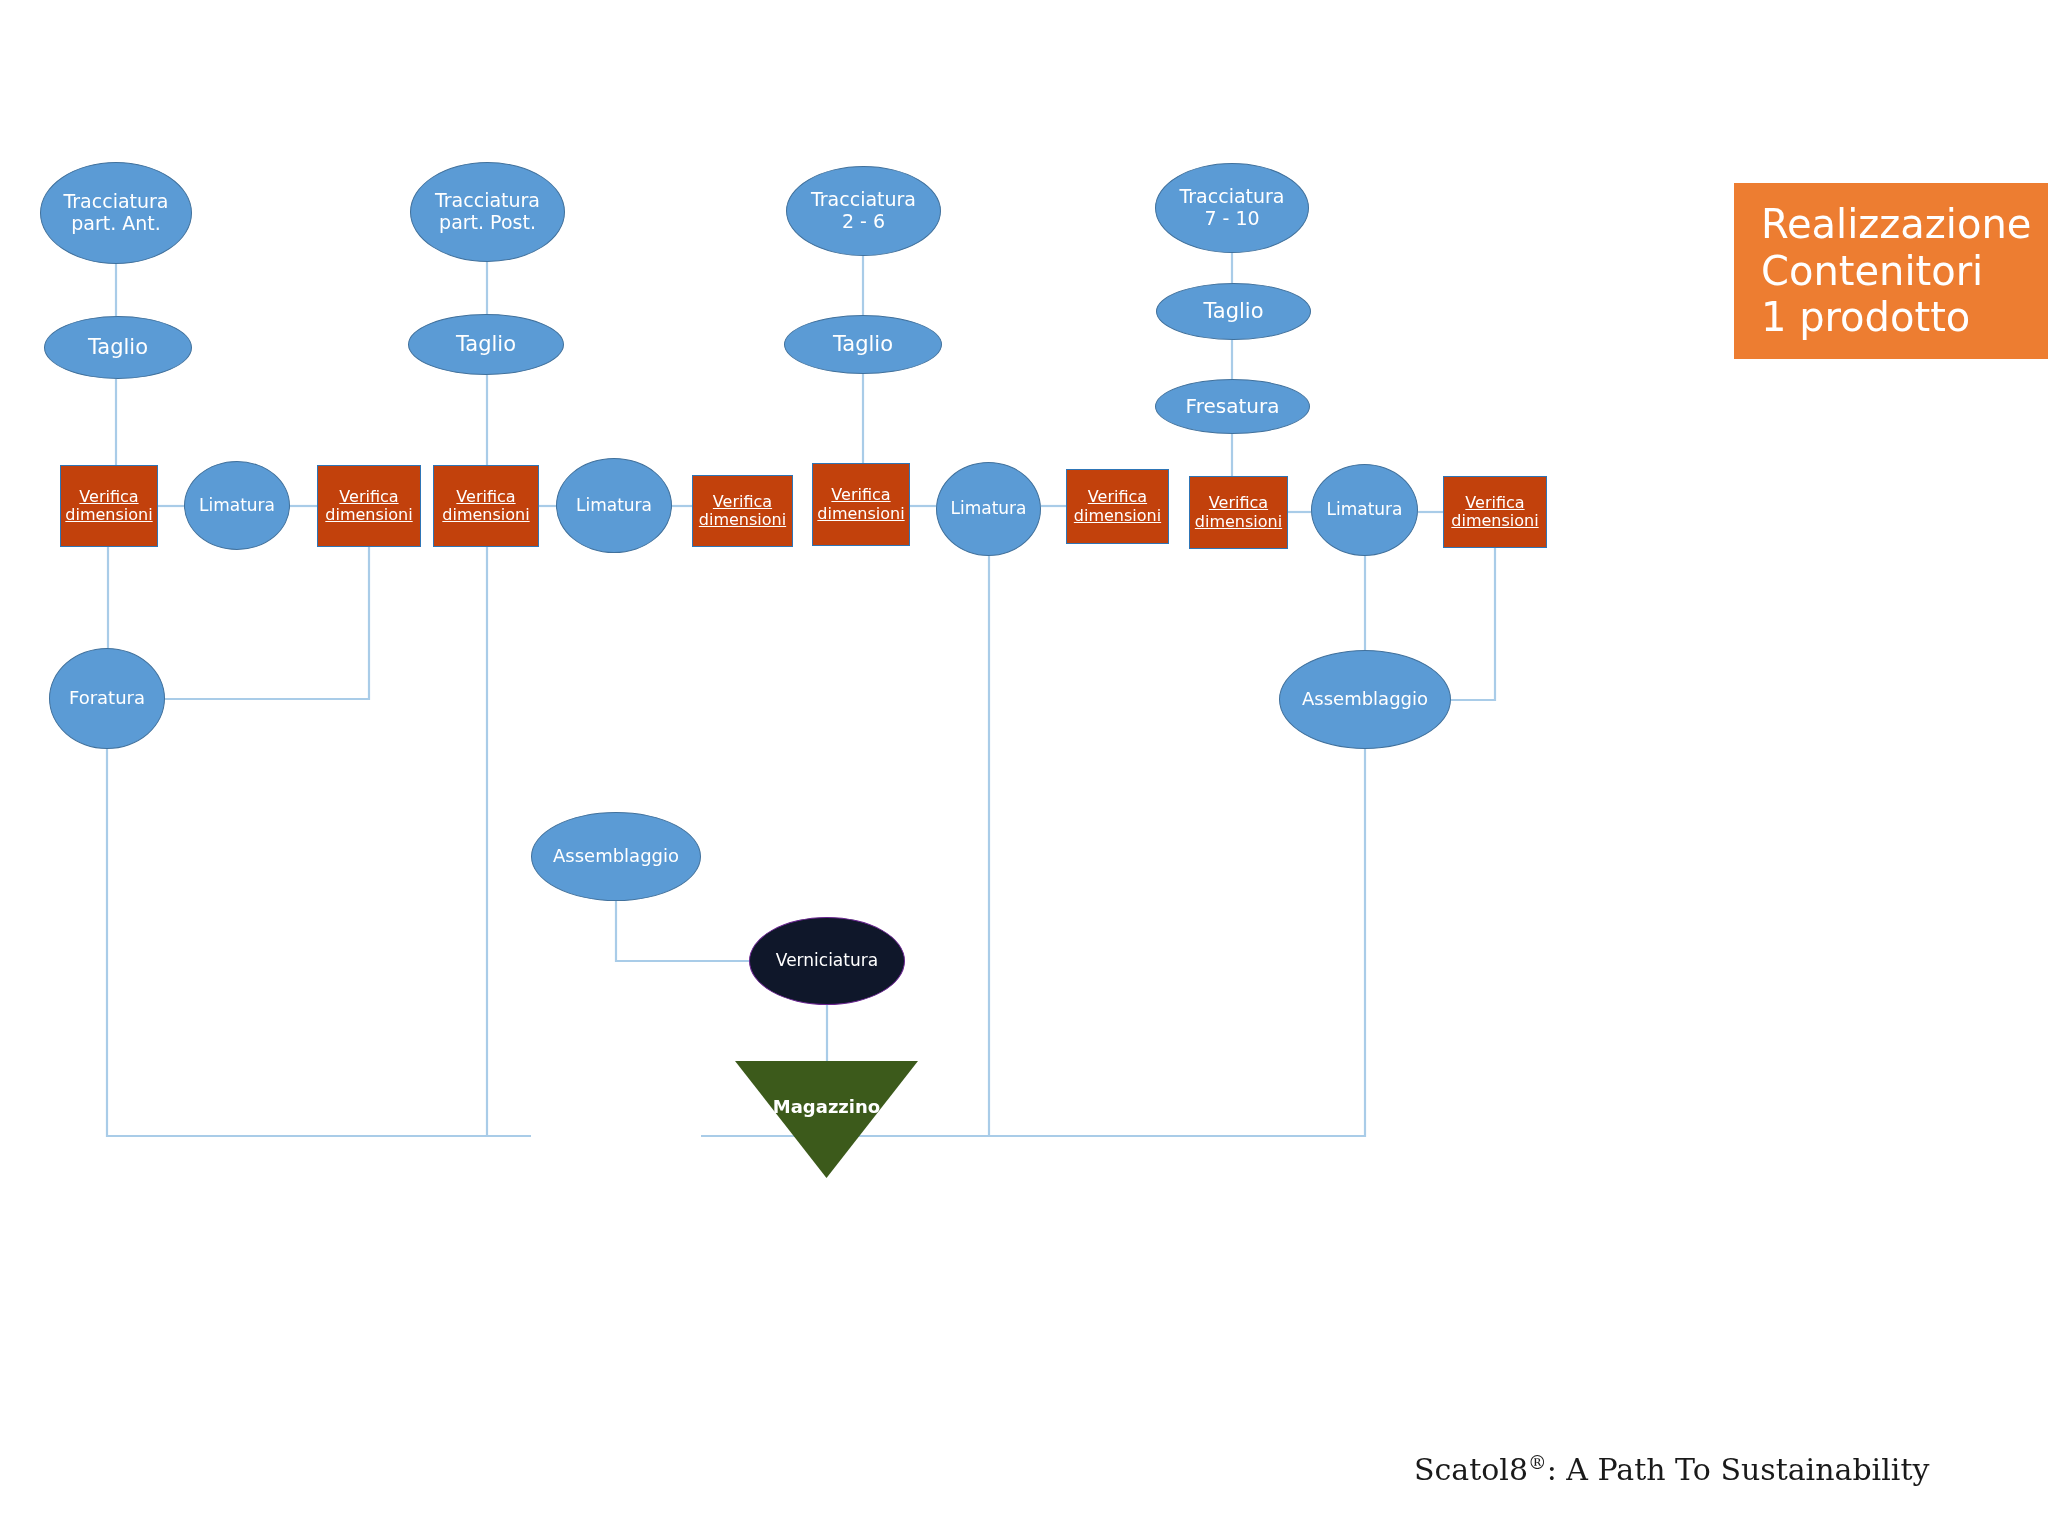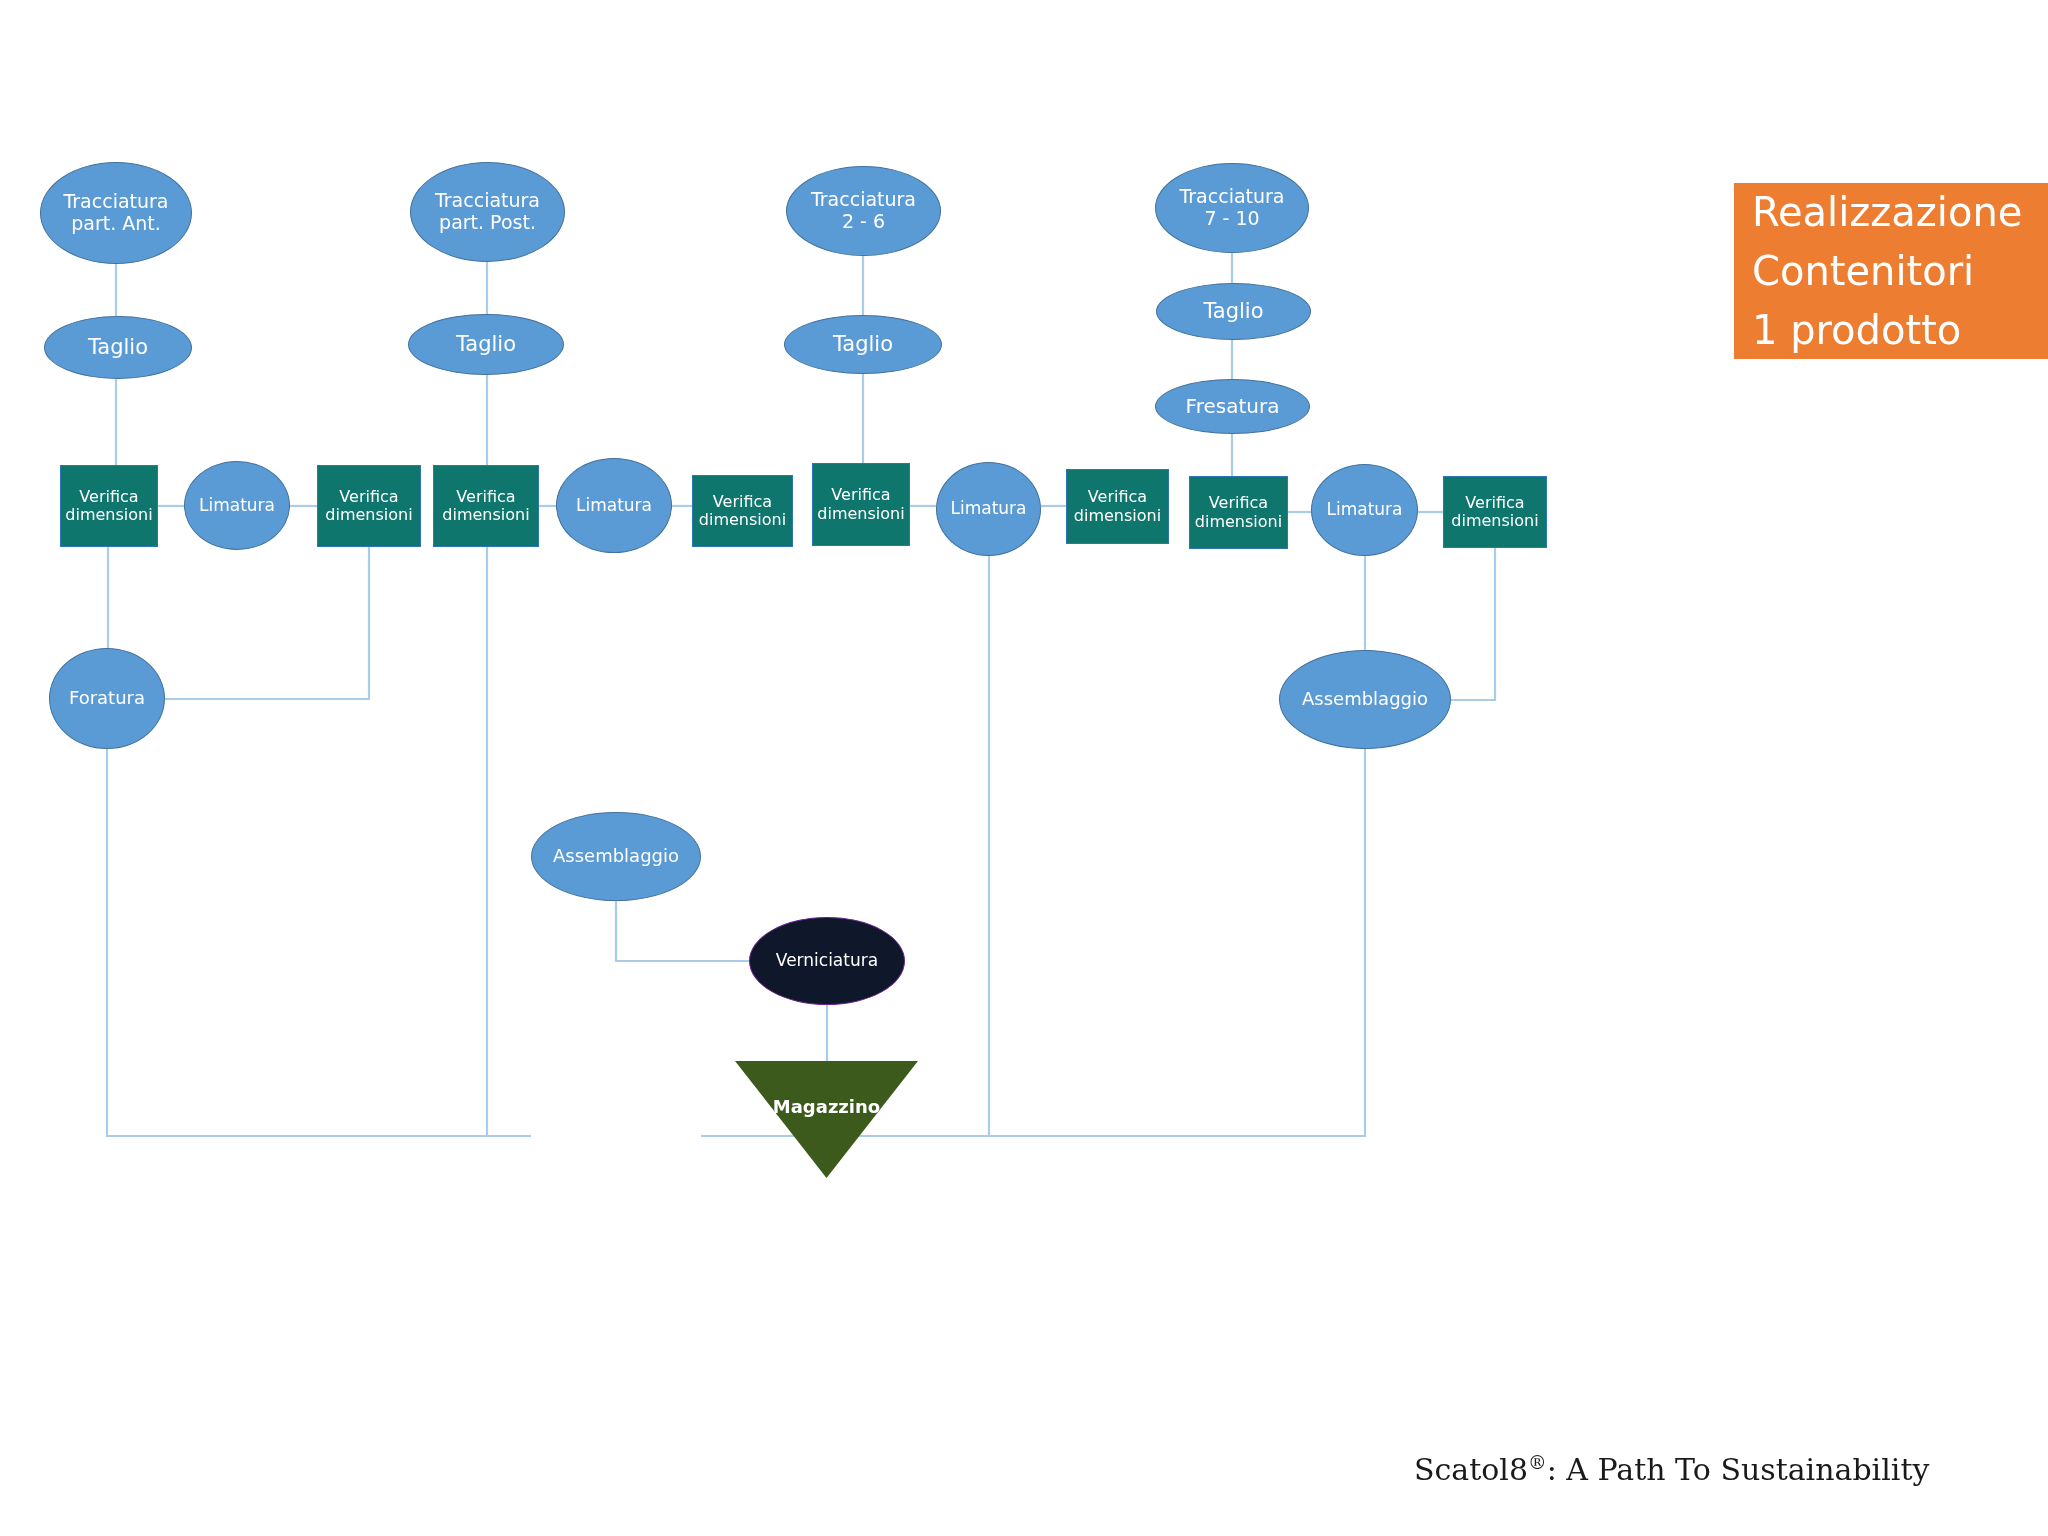--- a/index.html
+++ b/index.html
@@ -36,22 +36,23 @@
     line-height: 1.15;
     white-space: pre-line;
     z-index: 4;
   }
   .node.ellipse {
     background: #5B9BD5;
     border: 1px solid #41719C;
     border-radius: 50%;
   }
   .node.rect {
-    background: #0f766e;
+    background: #c2410c;
     border: 1px solid #2E75B6;
+    text-decoration: underline;
   }
   .node.purple {
     background: #0f172a;
     border: 1px solid #6A2490;
     border-radius: 50%;
   }
   .node.triangle {
     background: transparent;
     border: none;
   }
@@ -68,22 +69,22 @@
     color: #ffffff;
     font-weight: 600;
   }
   #header-banner {
     position: absolute;
     background: #ED7D31;
     color: #ffffff;
     display: flex;
     flex-direction: column;
     align-items: flex-start;
-    justify-content: space-between;
-    padding: 6px 0 6px 18px;
+    justify-content: center;
+    padding: 6px 0 6px 27px;
     box-sizing: border-box;
     line-height: 1.16;
     z-index: 6;
   }
   #header-banner span { display: block; white-space: nowrap; }
   #footer-text {
     position: absolute;
     color: #1a1a1a;
     font-family: "DejaVu Serif", serif;
     white-space: nowrap;

